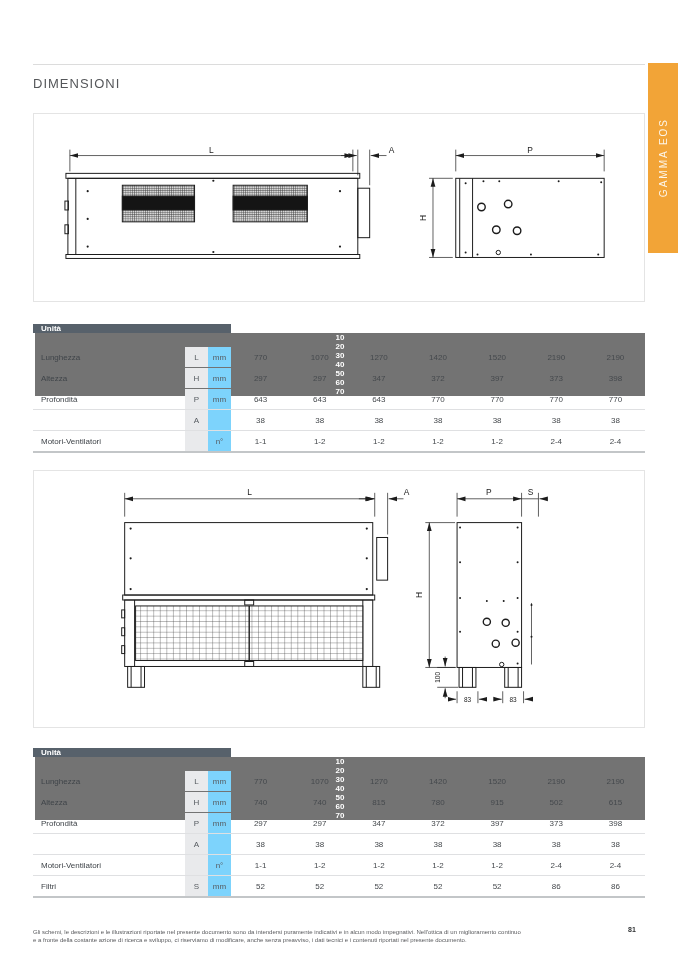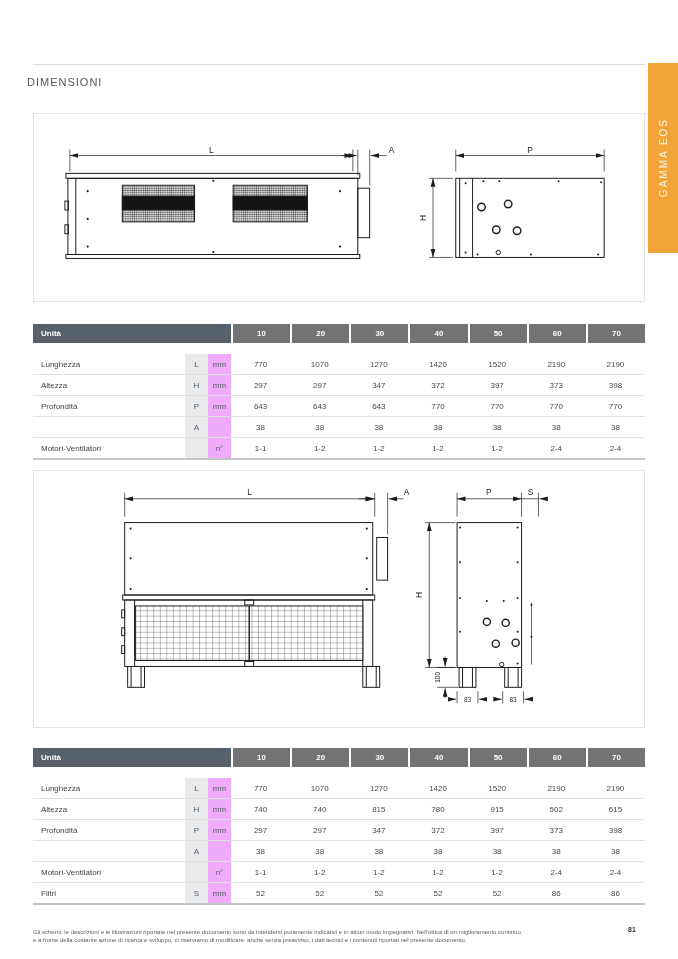--- a/index.html
+++ b/index.html
@@ -1,40 +1,40 @@
 <!DOCTYPE html>
 <html><head>
 <meta charset="utf-8">
 <style>
   html,body{margin:0;padding:0;background:#fff;}
   .page{position:relative;width:678px;height:959px;background:#ffffff;overflow:hidden;
         font-family:"Liberation Sans",sans-serif;}
   .rule-top{position:absolute;left:33px;top:64px;width:612px;height:1px;background:#dcdcdc;}
-  .page-title{position:absolute;left:27px;top:76px;font-size:11px;color:#55575a;letter-spacing:1px;}
+  .page-title{position:absolute;left:33px;top:76px;font-size:13px;color:#55575a;letter-spacing:1px;}
   .side-tab{position:absolute;left:648px;top:63px;width:30px;height:190px;background:#F2A437;
             display:flex;align-items:center;justify-content:center;}
   .side-tab-text{writing-mode:vertical-rl;transform:rotate(180deg);color:#fdf6ea;font-size:10px;
                  letter-spacing:2px;}
   .draw-box{position:absolute;left:33px;border:1px solid #e4e4e4;background:#fff;box-sizing:border-box;}
   #box1{top:113px;width:612px;height:189px;}
   #box2{top:470px;width:612px;height:258px;}
   .draw-box svg{display:block;width:100%;height:100%;}
 
   .dim-table{position:absolute;left:33px;width:612px;font-size:8px;}
   #table1{top:324px;} #table2{top:748px;}
   .trow{display:flex;height:20px;border-bottom:1px solid #dfe0e2;}
   .trow:last-child{border-bottom:2px solid #c3c6c8;}
-  .trow.thead{height:19px;border-bottom:none;margin-bottom:11px;}
+  .trow.thead{height:19px;border-bottom:none;margin-bottom:4px;flex-direction:column;}
   .h-unita{width:198px;background:#57616B;color:#fff;font-weight:bold;display:flex;
            align-items:center;padding-left:8px;box-sizing:border-box;}
   .h-col{flex:1;background:#737373;color:#fff;font-weight:bold;display:flex;align-items:center;
          justify-content:center;border-left:2px solid #fff;box-sizing:border-box;}
   .c-label{width:152px;display:flex;align-items:center;padding-left:8px;box-sizing:border-box;color:#3f4449;}
   .c-sym{width:23px;background:#e9eaec;display:flex;align-items:center;justify-content:center;color:#565b60;}
-  .c-unit{width:23px;background:#f0abfc;display:flex;align-items:center;justify-content:center;color:#565b60;}
+  .c-unit{width:23px;background:#7dd3fc;display:flex;align-items:center;justify-content:center;color:#565b60;}
   .c-val{flex:1;display:flex;align-items:center;justify-content:center;color:#45494d;}
 
   .footer{position:absolute;left:33px;top:928px;font-size:6px;line-height:8px;color:#5a5b5e;white-space:nowrap;}
   .page-number{position:absolute;left:628px;top:926px;font-size:7px;font-weight:bold;color:#2f3133;}
 
   .dtxt{font-family:"Liberation Sans",sans-serif;fill:#222;font-size:8.5px;}
   .dtxt-sm{font-family:"Liberation Sans",sans-serif;fill:#222;font-size:6.5px;}
 </style>
 </head>
 <body>

